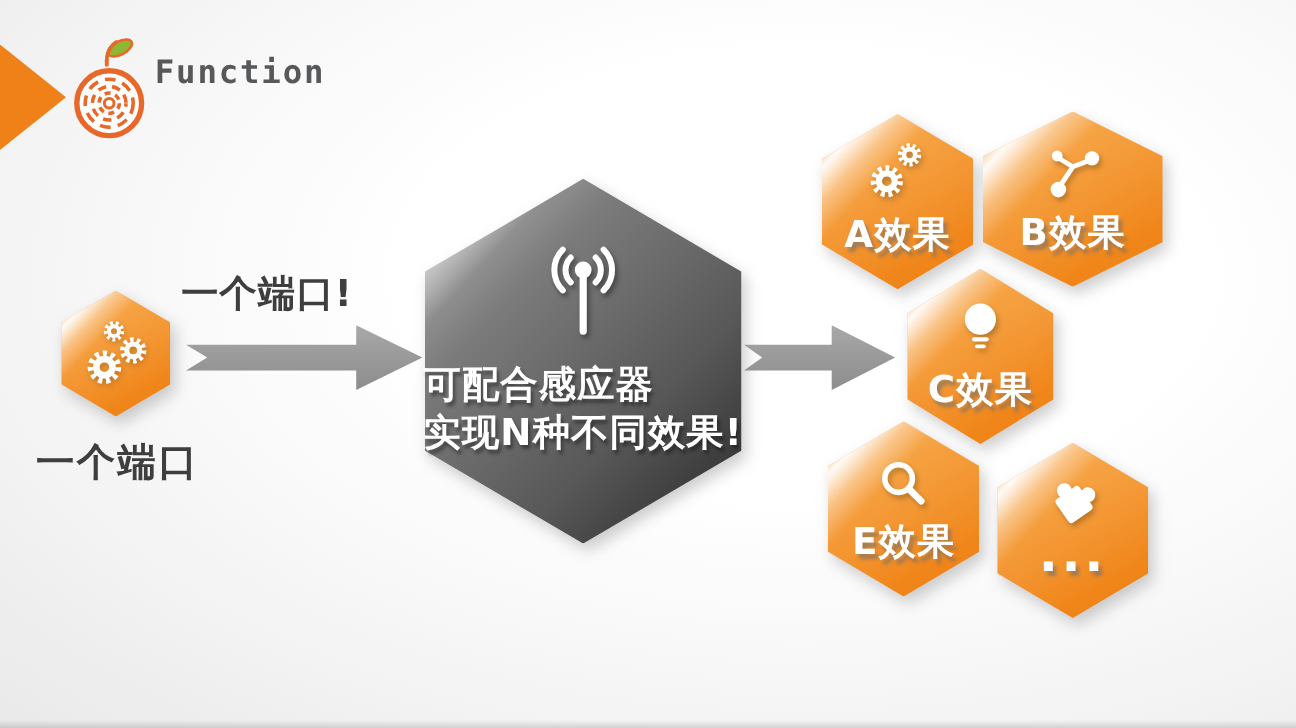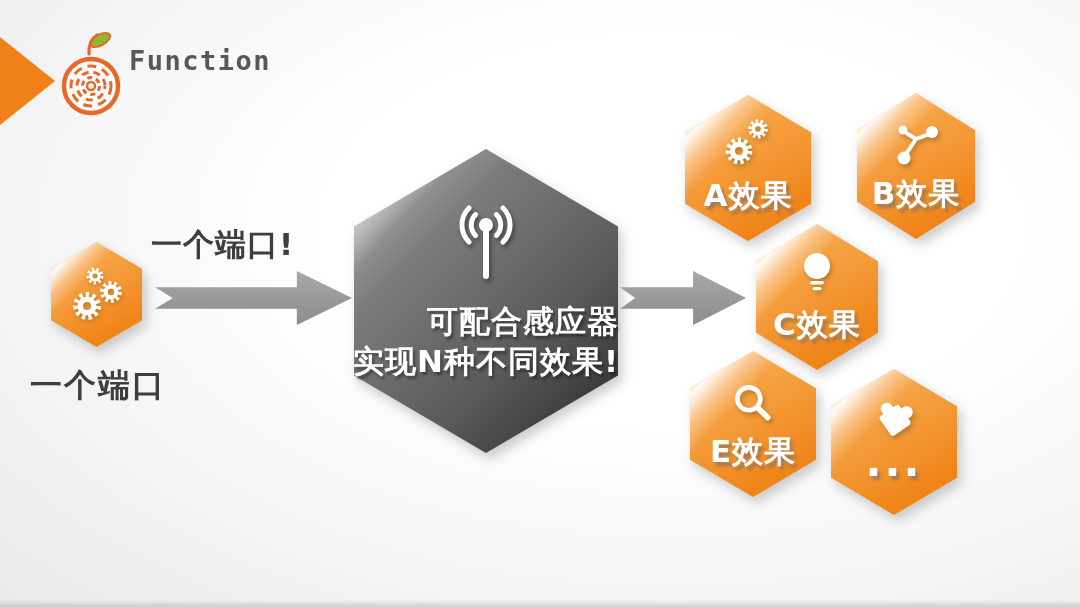--- a/index.html
+++ b/index.html
@@ -41,21 +41,21 @@
   .fx-icon { height:58px; margin-top:18px; display:flex; align-items:flex-end; justify-content:center;
              filter: drop-shadow(2px 3px 2px rgba(130,85,25,0.5)); }
   .fx-label { margin-top:4px; color:#fff; font-size:31px; font-weight:bold; letter-spacing:1px;
               text-shadow:3px 4px 3px rgba(110,110,110,0.6); white-space:nowrap; }
   .dots-label { font-size:42px; line-height:26px; letter-spacing:3px; }
 
   
   .hub-icon { margin-top:56px; filter: drop-shadow(2px 3px 2px rgba(0,0,0,0.4)); }
   .hub-line { color:#fff; font-size:31px; font-weight:bold; letter-spacing:1px; line-height:40px;
               text-shadow:2px 3px 3px rgba(0,0,0,0.4); white-space:nowrap; }
-  .hub-text { margin-top:6px; text-align:right; }
+  .hub-text { margin-top:6px; text-align:left; }
 
   
   .flow-arrow { position:absolute; background:linear-gradient(180deg,#a9a9a9 0%,#989898 55%,#8d8d8d 100%); }
   #arrow-1 { left:155px; top:271px; width:197px; height:54px;
     clip-path: polygon(0 30%, 72% 30%, 72% 0, 100% 50%, 72% 100%, 72% 70%, 0 70%, 9% 50%); }
   #arrow-2 { left:620px; top:271px; width:126px; height:54px;
     clip-path: polygon(0 30%, 58% 30%, 58% 0, 100% 50%, 58% 100%, 58% 70%, 0 70%, 12% 50%); }
 
   .dark-caption { color:#3e3e3e; font-weight:bold; white-space:nowrap; }
   #arrow1-caption { left:151px; top:224px; font-size:31px; letter-spacing:1px; }
@@ -148,21 +148,21 @@
           <g>
             <circle cx="23" cy="36" r="11" fill="none" stroke="#fff" stroke-width="4.8" stroke-dasharray="3.2 3.1"></circle>
             <path fill-rule="evenodd" d="M13.8,36a9.2,9.2 0 1,0 18.4,0a9.2,9.2 0 1,0 -18.4,0 Z M19,36a4,4 0 1,0 8,0a4,4 0 1,0 -8,0 Z"></path>
           </g>
         </svg>
       </div>
       <div class="fx-label">A效果</div>
     </div>
   </div>
 
-  <div class="hex-wrap" style="left:857px; top:93px; width:118px; height:146px;">
+  <div class="hex-wrap" style="left:819px; top:93px; width:150px; height:146px;">
     <div class="hex-face orange-face"></div>
     <div class="hex-content">
       <div class="fx-icon">
         <svg width="58" height="50" viewBox="0 0 58 50">
           <path d="M17 38 L29 20 L16 12 M29 20 L45 14" stroke="#fff" stroke-width="4" fill="none" stroke-linecap="round" stroke-linejoin="round"></path>
           <circle cx="16" cy="11" r="4.5" fill="#fff"></circle>
           <circle cx="45" cy="13" r="6" fill="#fff"></circle>
           <circle cx="17" cy="39" r="6.5" fill="#fff"></circle>
         </svg>
       </div>

